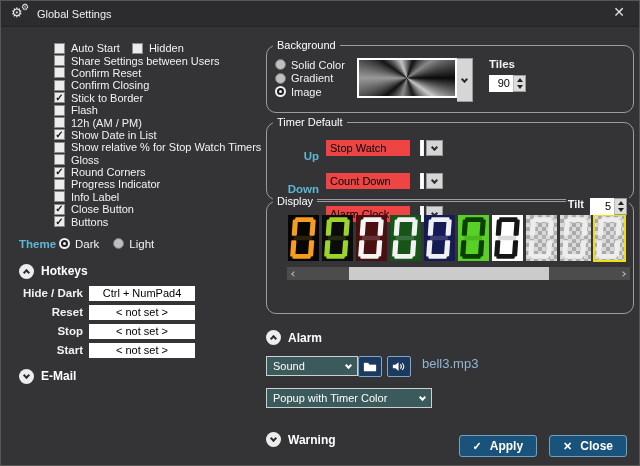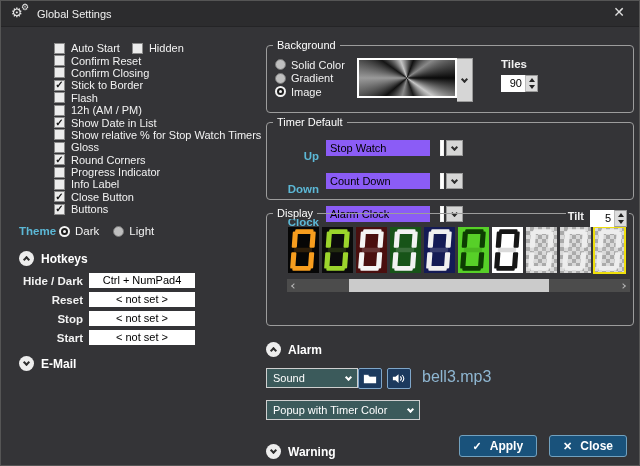--- a/index.html
+++ b/index.html
@@ -31,68 +31,68 @@
   .chev.up{transform:rotate(-135deg);margin-top:2px;}
   .chev.down{transform:rotate(45deg);margin-top:-2px;}
   .hotkeys{margin-top:14px;}
   .hk-rows{margin-top:7px;}
   .hk-row{display:flex;align-items:center;margin-bottom:4px;}
   .hk-lbl{width:64px;text-align:right;margin-right:6px;font-size:11.5px;font-weight:bold;}
   .hk-val{width:106px;height:15px;background:#fff;color:#000;font-size:11px;text-align:center;line-height:15px;}
   .email{margin-top:11px;}
   
   .right-col{position:absolute;left:265px;top:44px;width:368px;}
-  .grp{position:relative;border:1px solid #9c9c9c;border-radius:4px;}
+  .grp{position:relative;border:1px solid #9c9c9c;border-radius:10px;}
   .grp-title{position:absolute;top:-7px;left:6px;background:#343437;padding:0 4px;font-size:11px;color:#fff;}
   .grp-bg{height:68px;padding:12px 8px 0 8px;display:flex;}
   .bg-radios{width:82px;font-size:11px;}
   .bg-radio-row{display:flex;align-items:center;height:13.5px;}
   .preview-wrap{display:flex;align-items:flex-start;}
   .preview{width:100px;height:40px;border:2px solid #fff;background:conic-gradient(from 90deg at 50% 50%,#0a0a0a,#c8c8c8 35deg,#1a1a1a 70deg,#8a8a8a 105deg,#101010 140deg,#9a9a9a 180deg,#151515 215deg,#c4c4c4 250deg,#111 290deg,#888 325deg,#0a0a0a 360deg);}
   .drop-btn{width:16px;height:44px;background:#d6d6d6;border:1px solid #9a9a9a;border-left:none;display:flex;align-items:center;justify-content:center;cursor:pointer;}
-  .tiles-col{margin-left:28px;font-size:11.5px;font-weight:bold;}
+  .tiles-col{margin-left:16px;font-size:11.5px;font-weight:bold;}
   .spinner{display:flex;margin-top:5px;}
   .spin-val{width:24px;height:17px;background:#fff;color:#000;font-size:11px;text-align:right;line-height:17px;padding-right:3px;font-weight:normal;}
   .spin-btns{width:13px;height:17px;background:#dcdcdc;border:1px solid #9a9a9a;border-left:1px solid #bbb;display:flex;flex-direction:column;align-items:center;justify-content:space-evenly;cursor:pointer;}
   .tri-up{width:0;height:0;border-left:3px solid transparent;border-right:3px solid transparent;border-bottom:4px solid #222;}
   .tri-down{width:0;height:0;border-left:3px solid transparent;border-right:3px solid transparent;border-top:4px solid #222;}
   .grp-timer{height:78px;margin-top:9px;padding:11px 8px 0 8px;}
   .tm-row{display:flex;align-items:center;margin-bottom:5px;}
   .tm-lbl{width:44px;text-align:right;font-size:11.5px;font-weight:bold;margin-right:7px;margin-top:16px;}
-  .tm-val{width:104px;height:16px;background:#8b5cf6;color:#000;font-size:11px;line-height:16px;padding-left:4px;}
+  .tm-val{width:84px;height:16px;background:#ef4444;color:#000;font-size:11px;line-height:16px;padding-left:4px;}
   .tm-combo{display:flex;margin-left:10px;}
   .swatch-box{border:1px solid #f0f0f0;background:#fff;padding:1px;}
   .swatch{width:44px;height:12px;}
   .combo-btn{width:17px;height:16px;background:#d6d6d6;border:1px solid #9a9a9a;margin-left:2px;display:flex;align-items:center;justify-content:center;cursor:pointer;}
-  .grp-display{height:113px;margin-top:13px;padding:13px 3px 0 20px;}
+  .grp-display{height:113px;margin-top:1px;padding:13px 3px 0 20px;}
   .tilt-wrap{position:absolute;top:-9px;right:4px;display:flex;align-items:center;background:#343437;padding:0 2px;}
   .tilt-lbl{font-size:11px;font-weight:bold;margin-right:6px;}
   .tile-row{display:flex;gap:3px;padding-left:1px;}
   .tile{width:31px;height:46px;flex:0 0 auto;}
   .tile.checker{background-color:#d9d9d9;background-image:linear-gradient(45deg,#aaa 25%,transparent 25%,transparent 75%,#aaa 75%),linear-gradient(45deg,#aaa 25%,transparent 25%,transparent 75%,#aaa 75%);background-size:8px 8px;background-position:0 0,4px 4px;}
   .tile.selected{outline:2px solid #efdf0c;outline-offset:-1px;}
   .tile svg{width:100%;height:100%;display:block;}
   .scrollbar{position:relative;margin-top:6px;height:13px;background:#4c4c4c;}
   .sb-arrow{position:absolute;top:0;width:14px;height:13px;display:flex;align-items:center;justify-content:center;cursor:pointer;}
   .sb-arrow .chev{border-color:#b5b5b5;width:4px;height:4px;border-width:1.5px;}
   .sb-left{left:0;}
   .sb-right{right:0;}
   .chev.left{transform:rotate(135deg);}
   .chev.right{transform:rotate(-45deg);}
   .sb-thumb{position:absolute;left:62px;top:0;width:200px;height:13px;background:#cbcbcb;cursor:grab;}
   .alarm-head{margin-top:16px;text-align:center;}
   .sound-row{display:flex;align-items:flex-start;margin-top:11px;}
   .dd{height:20px;background:#3b5a5b;border:1px solid #cfcfcf;color:#fff;font-size:11px;display:flex;align-items:center;justify-content:space-between;padding:0 6px;cursor:pointer;}
   .dd .chev{border-color:#fff;}
   .dd-sound{width:92px;}
-  .dd-popup{width:154px;margin-top:11px;}
+  .dd-popup{width:166px;margin-top:11px;}
   .ic-btn{width:24px;height:21px;background:#1c3a5e;border:1px solid #7fa6c9;border-radius:2px;display:flex;align-items:center;justify-content:center;cursor:pointer;}
   .ic-btn + .ic-btn{margin-left:5px;}
   .ic-btn:first-of-type{margin-left:13px;}
-  .file-lbl{margin-left:11px;font-size:16px;color:#8fb7d2;}
+  .file-lbl{margin-left:11px;font-size:13px;color:#8fb7d2;}
   .popup-row{margin-top:9px;}
   .warn-head{margin-top:24px;}
   
   .footer{position:absolute;right:12px;bottom:8px;display:flex;gap:12px;}
   .btn{display:flex;align-items:center;gap:8px;padding:3px 13px;height:22px;background:#19527b;border:1px solid #71a1bf;border-radius:3px;color:#fff;font-size:12px;font-weight:bold;cursor:pointer;}
   .btn .ic{font-size:11px;font-weight:bold;}
 </style>
 </head>
 <body>
 
@@ -110,20 +110,26 @@
   <div class="left-col">
     <div id="cb-list">
         <div class="cb-row">
           <span class="cb-item">
             <span class="cb-box"></span>
             <span>Auto Start</span>
           </span>
           <span class="cb-item">
             <span class="cb-box"></span>
             <span>Hidden</span>
+          </span>
+        </div>
+        <div class="cb-row">
+          <span class="cb-item">
+            <span class="cb-box"></span>
+            <span>Share Settings between Users</span>
           </span>
         </div>
         <div class="cb-row">
           <span class="cb-item">
             <span class="cb-box"></span>
             <span>Confirm Reset</span>
           </span>
         </div>
         <div class="cb-row">
           <span class="cb-item">

